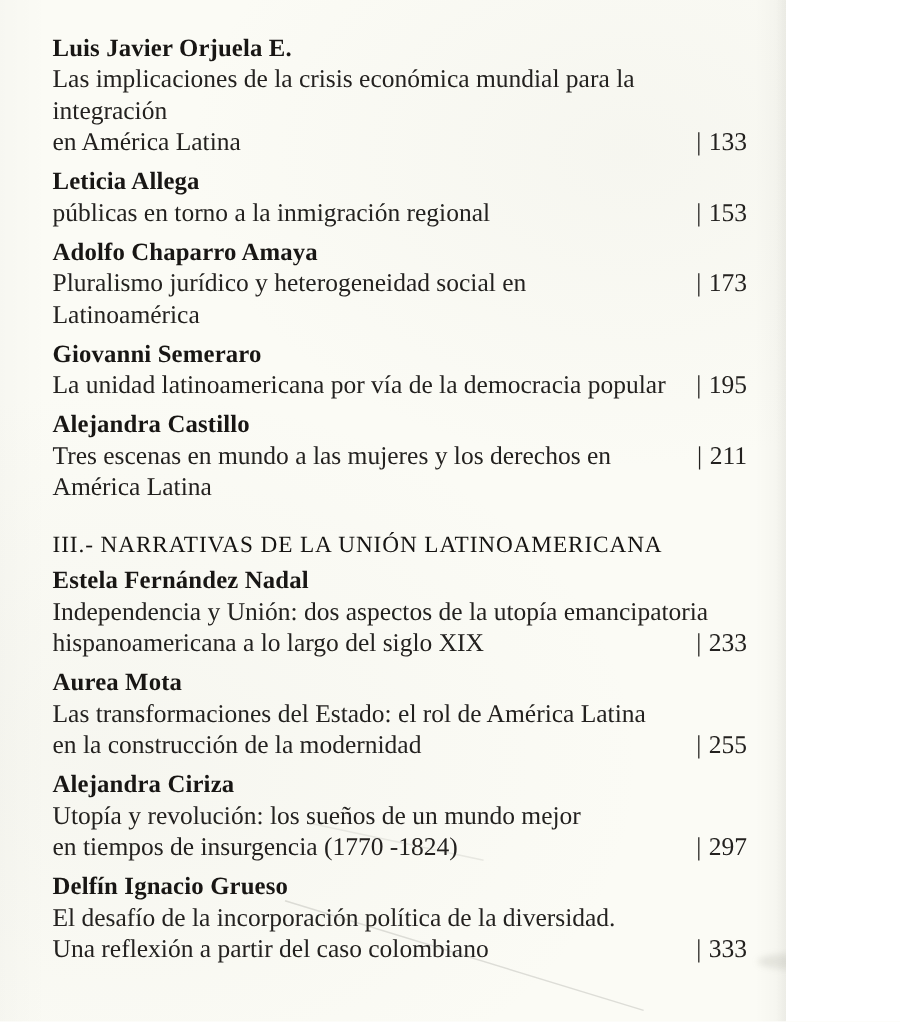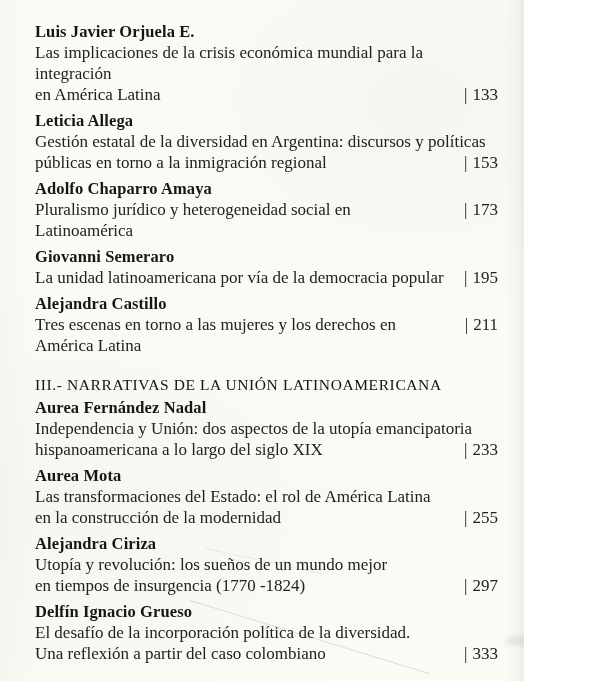--- a/index.html
+++ b/index.html
@@ -87,21 +87,20 @@
       <div class="entry">
         <div class="author">Luis Javier Orjuela E.</div>
         <div class="title-line">Las implicaciones de la crisis económica mundial para la integración</div>
         <div class="title-line last-line">
           <span class="title-text">en América Latina</span>
           <span class="page-ref"><span class="bar">|</span><span class="num">133</span></span>
         </div>
       </div>
       <div class="entry">
         <div class="author">Leticia Allega</div>
-        <div class="title-line">Gestión estatal de la diversidad en Argentina: discursos y políticas</div>
         <div class="title-line last-line">
           <span class="title-text">públicas en torno a la inmigración regional</span>
           <span class="page-ref"><span class="bar">|</span><span class="num">153</span></span>
         </div>
       </div>
       <div class="entry">
         <div class="author">Adolfo Chaparro Amaya</div>
         <div class="title-line last-line">
           <span class="title-text">Pluralismo jurídico y heterogeneidad social en Latinoamérica</span>
           <span class="page-ref"><span class="bar">|</span><span class="num">173</span></span>
@@ -110,27 +109,27 @@
       <div class="entry">
         <div class="author">Giovanni Semeraro</div>
         <div class="title-line last-line">
           <span class="title-text">La unidad latinoamericana por vía de la democracia popular</span>
           <span class="page-ref"><span class="bar">|</span><span class="num">195</span></span>
         </div>
       </div>
       <div class="entry">
         <div class="author">Alejandra Castillo</div>
         <div class="title-line last-line">
-          <span class="title-text">Tres escenas en torno a las mujeres y los derechos en América Latina</span>
+          <span class="title-text">Tres escenas en mundo a las mujeres y los derechos en América Latina</span>
           <span class="page-ref"><span class="bar">|</span><span class="num">211</span></span>
         </div>
       </div>
       <div class="section-header">III.- NARRATIVAS DE LA UNIÓN LATINOAMERICANA</div>
       <div class="entry">
-        <div class="author">Aurea Fernández Nadal</div>
+        <div class="author">Estela Fernández Nadal</div>
         <div class="title-line">Independencia y Unión: dos aspectos de la utopía emancipatoria</div>
         <div class="title-line last-line">
           <span class="title-text">hispanoamericana a lo largo del siglo XIX</span>
           <span class="page-ref"><span class="bar">|</span><span class="num">233</span></span>
         </div>
       </div>
       <div class="entry">
         <div class="author">Aurea Mota</div>
         <div class="title-line">Las transformaciones del Estado: el rol de América Latina</div>
         <div class="title-line last-line">

